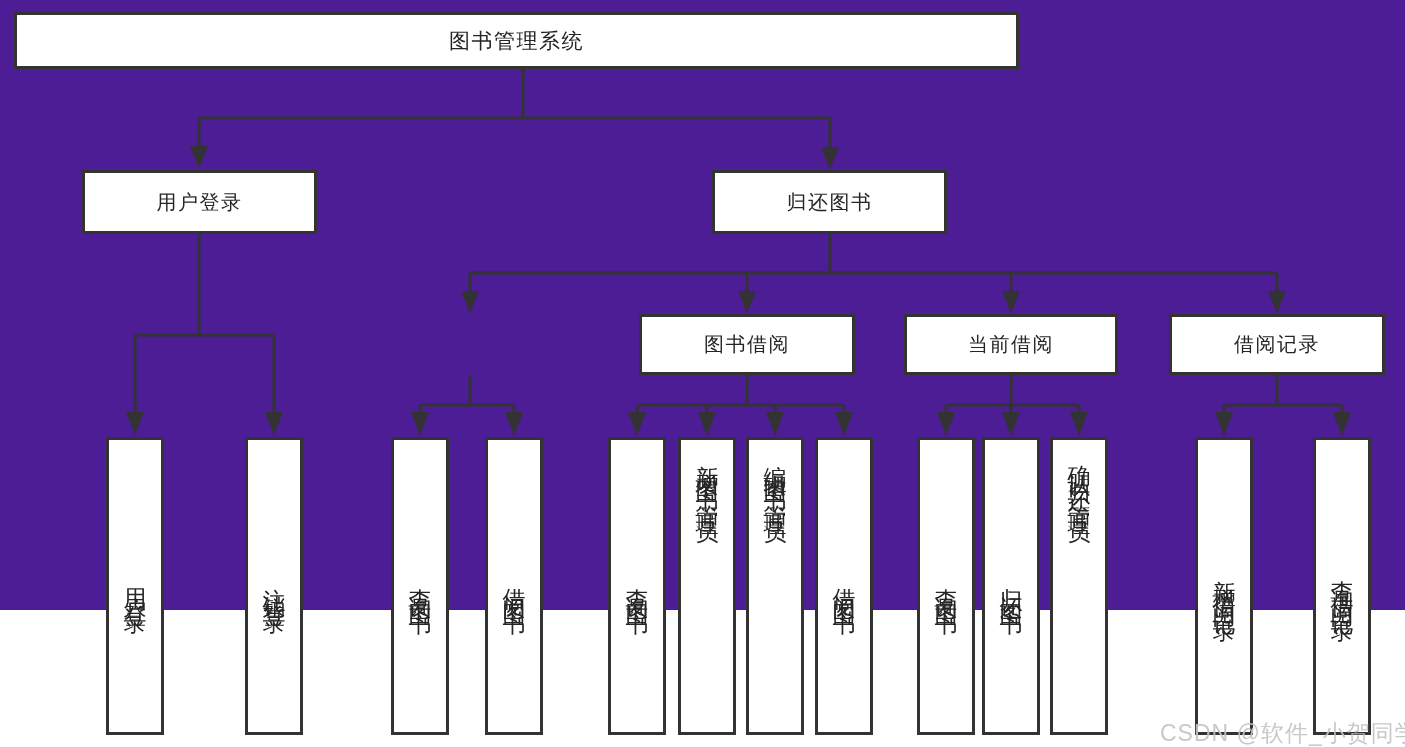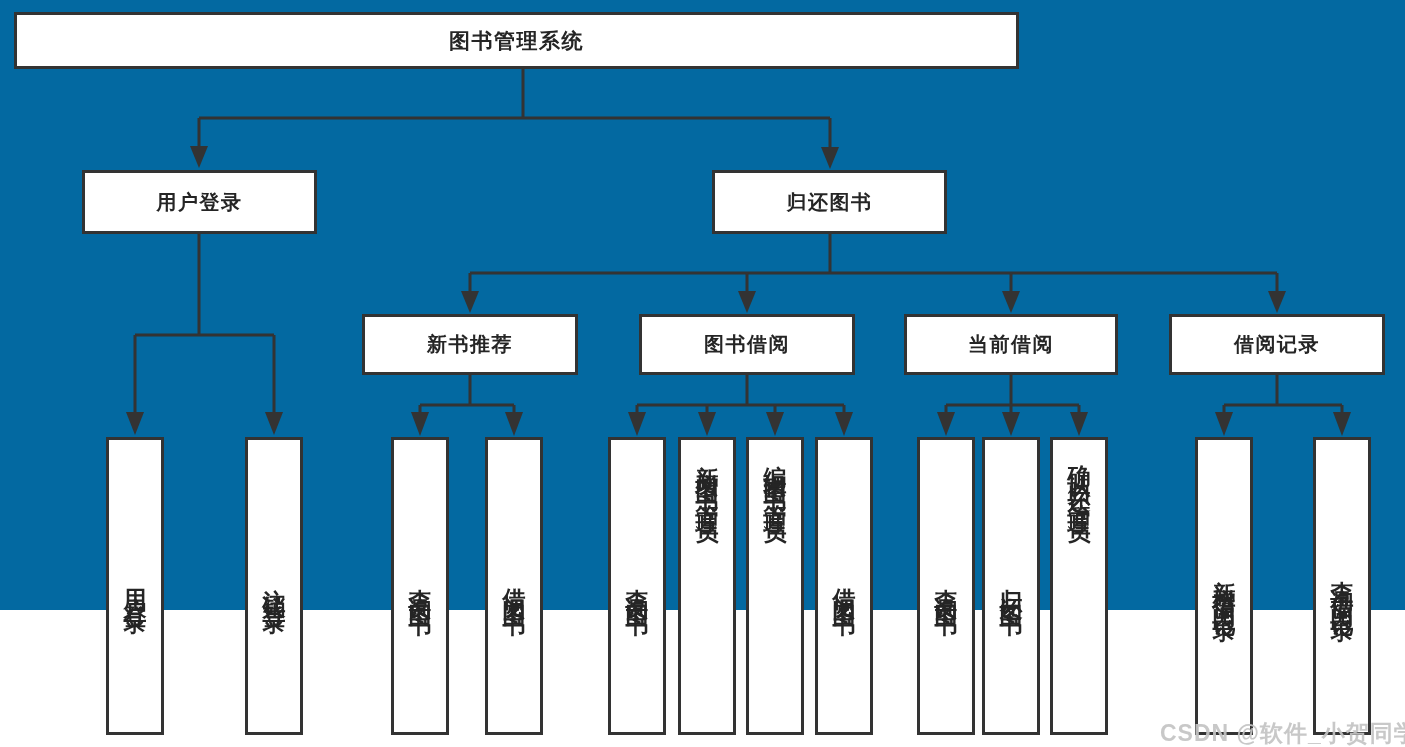--- a/index.html
+++ b/index.html
@@ -2,21 +2,21 @@
 <html><head>
 <meta charset="utf-8">
 <style>
   html,body{margin:0;padding:0;}
   body{
     width:1405px;height:747px;
     background:#ffffff;
     font-family:"Liberation Sans","DejaVu Sans",sans-serif;
     overflow:hidden;
   }
-  .stage{position:relative;width:1405px;height:610px;background:#0369a1;font-weight:bold;}
+  .stage{position:relative;width:1405px;height:610px;background:#4c1d95;}
   .wires{position:absolute;left:0;top:0;z-index:1;}
   .wires path{stroke:#333333;stroke-width:3;fill:none;}
   .wires polygon{fill:#333333;stroke:none;}
   .box{
     position:absolute;z-index:2;
     background:#ffffff;
     border:3px solid #333333;
     box-sizing:border-box;
     display:flex;align-items:center;justify-content:center;
   }
@@ -114,23 +114,20 @@
     <span class="lbl">图书管理系统</span>
   </div>
 
   <div class="box" style="left:82px;top:170px;width:235px;height:64px;">
     <span class="lbl">用户登录</span>
   </div>
   <div class="box" style="left:712px;top:170px;width:235px;height:64px;">
     <span class="lbl">归还图书</span>
   </div>
 
-  <div class="box" style="left:362px;top:314px;width:216px;height:61px;">
-    <span class="lbl">新书推荐</span>
-  </div>
   <div class="box" style="left:639px;top:314px;width:216px;height:61px;justify-content:center;">
     <span class="lbl">图书借阅</span>
   </div>
   <div class="box" style="left:904px;top:314px;width:214px;height:61px;">
     <span class="lbl">当前借阅</span>
   </div>
   <div class="box" style="left:1169px;top:314px;width:216px;height:61px;">
     <span class="lbl">借阅记录</span>
   </div>
 

